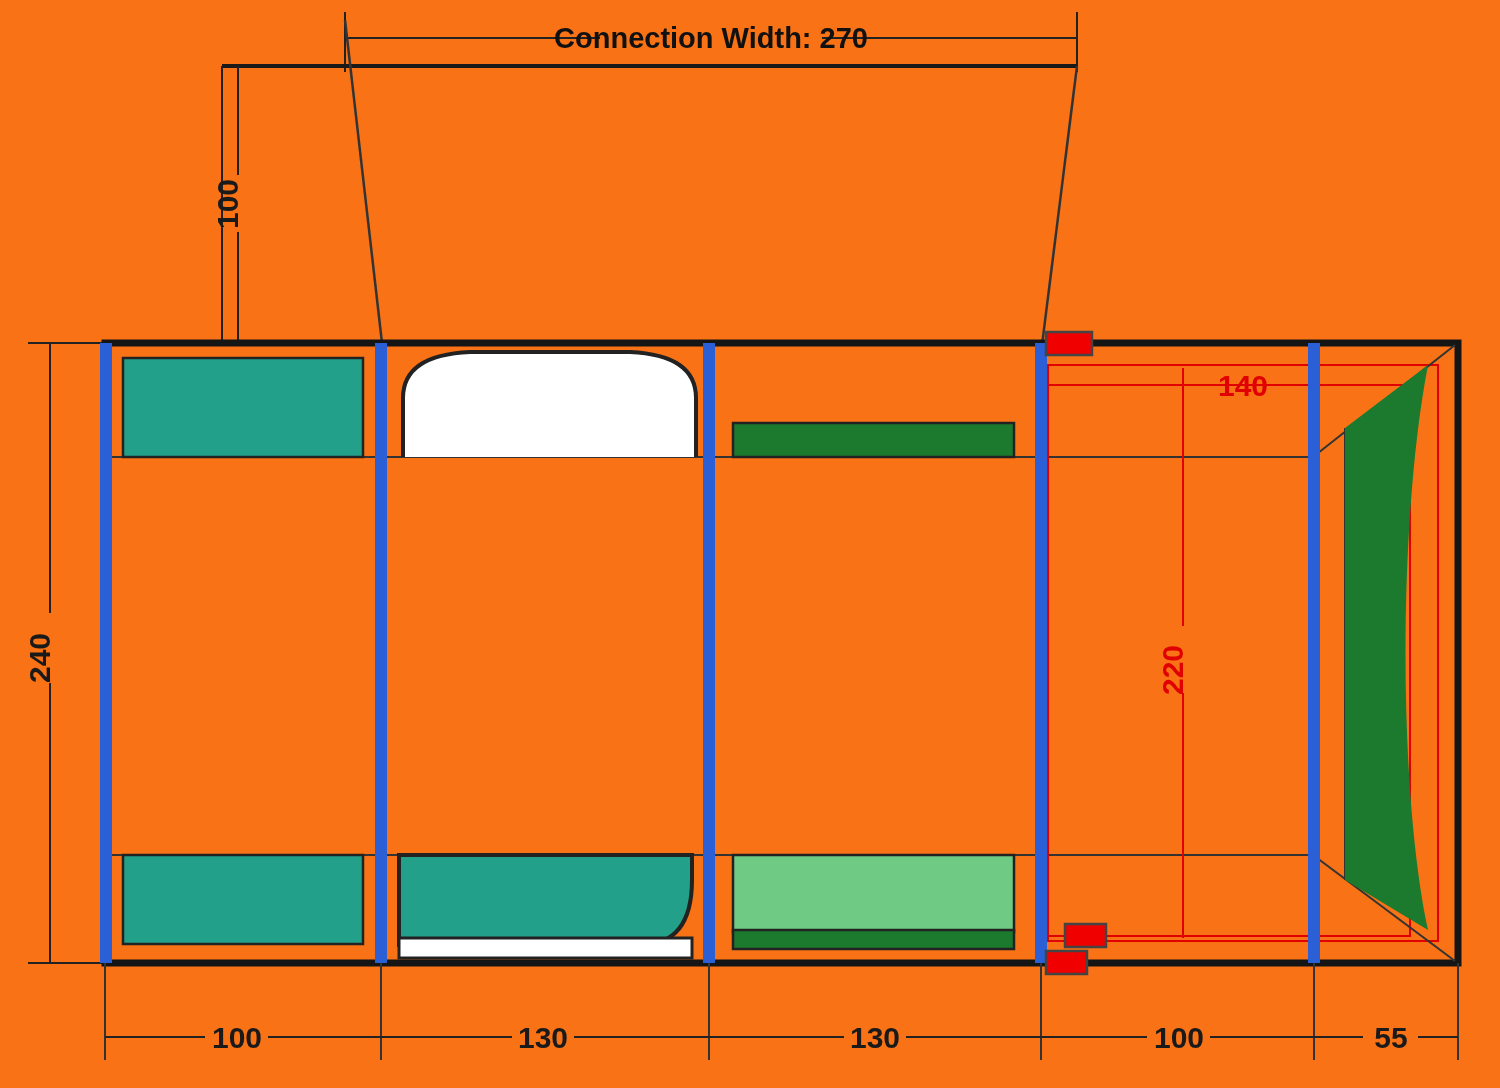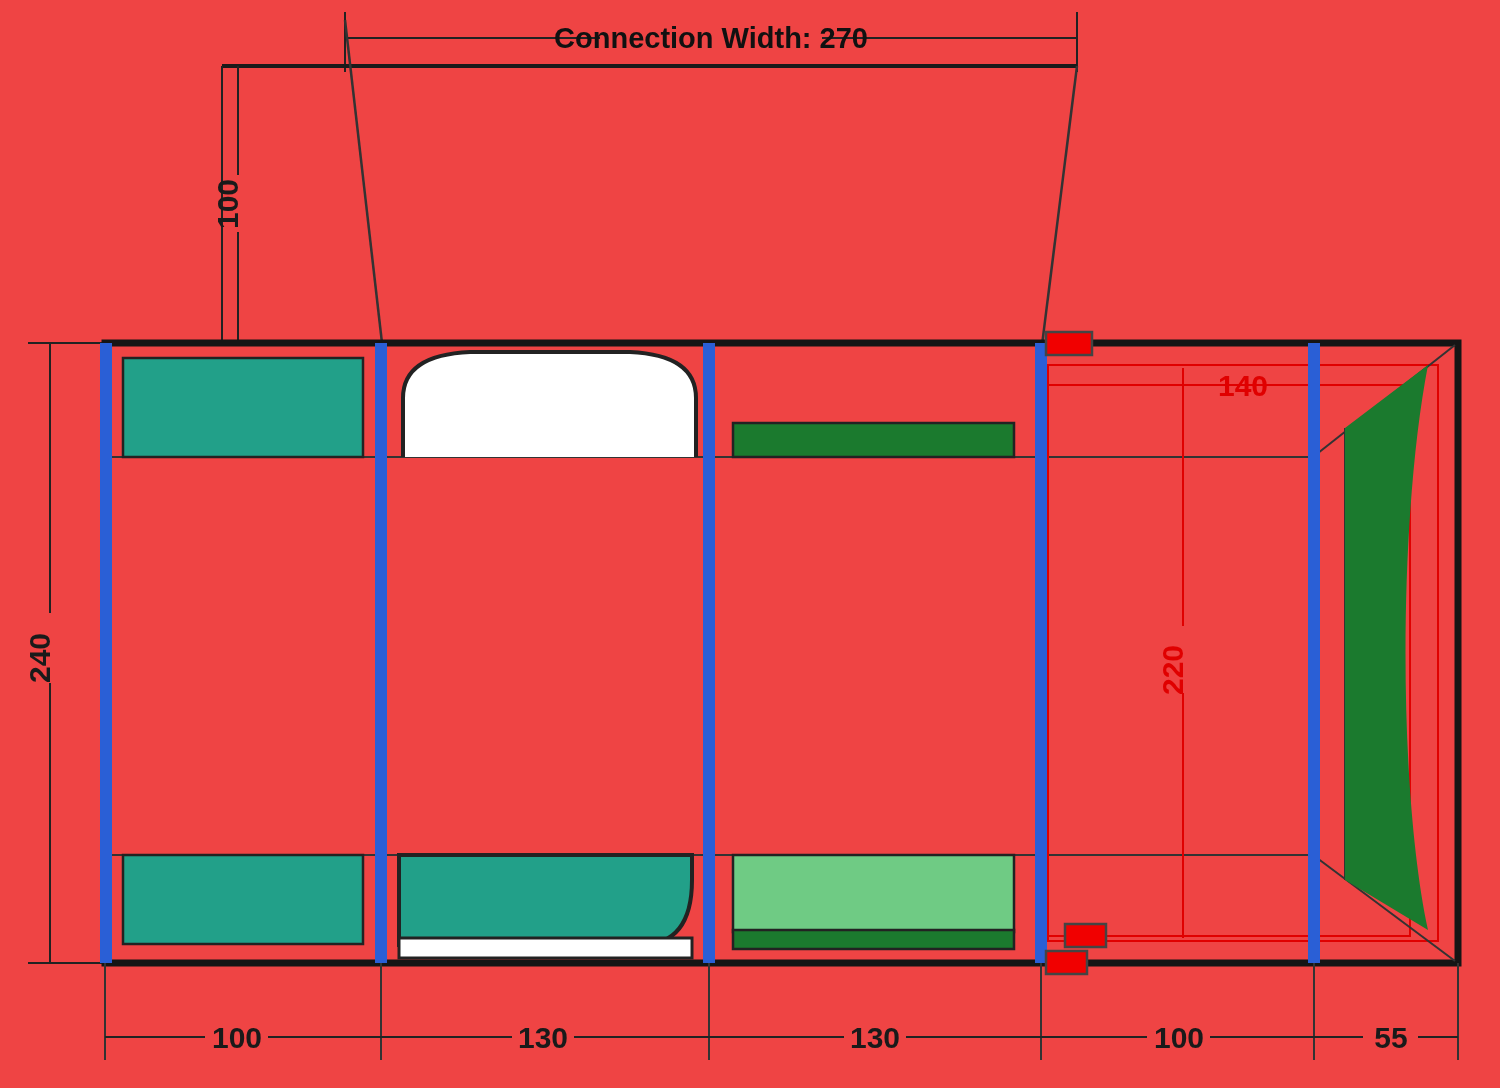--- a/index.html
+++ b/index.html
@@ -8,21 +8,21 @@
     padding: 0;
     background: #ffffff;
   }
   body {
     font-family: "Liberation Sans", sans-serif;
   }
   #drawing-root {
     position: relative;
     width: 1500px;
     height: 1088px;
-    background: #ef4444;
+    background: #f97316;
     overflow: hidden;
   }
   svg#floorplan {
     display: block;
     width: 1500px;
     height: 1088px;
   }
   .dim-text {
     font-family: "Liberation Sans", sans-serif;
     font-size: 30px;

